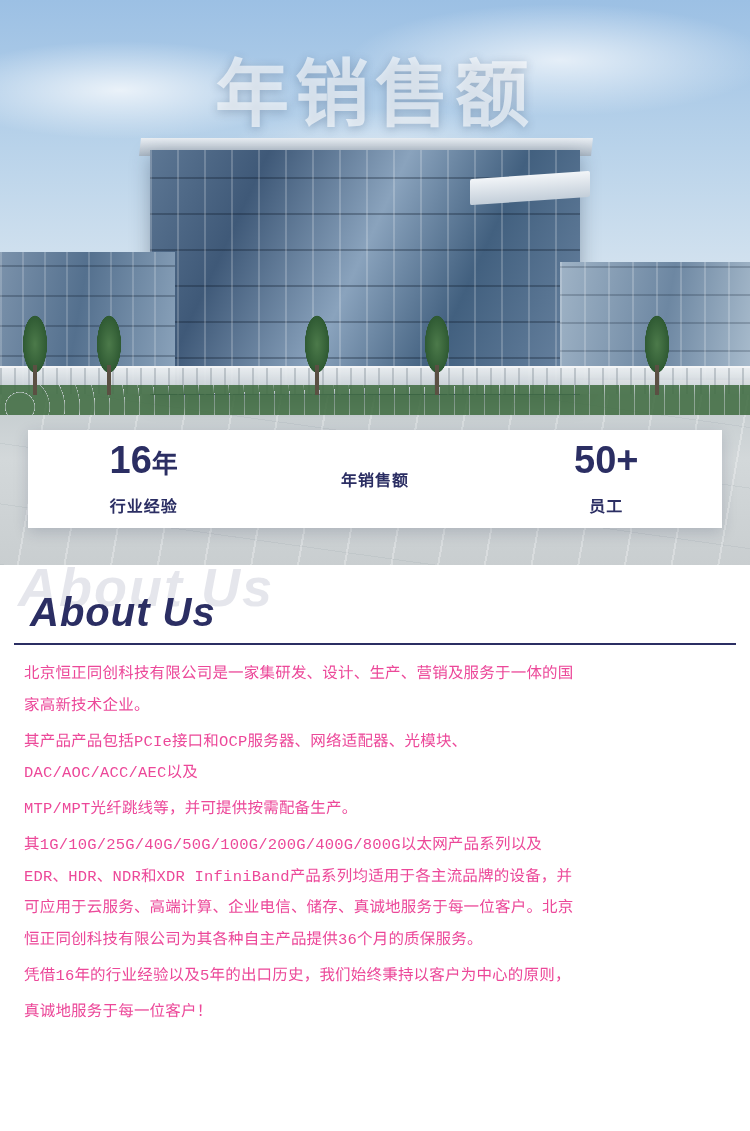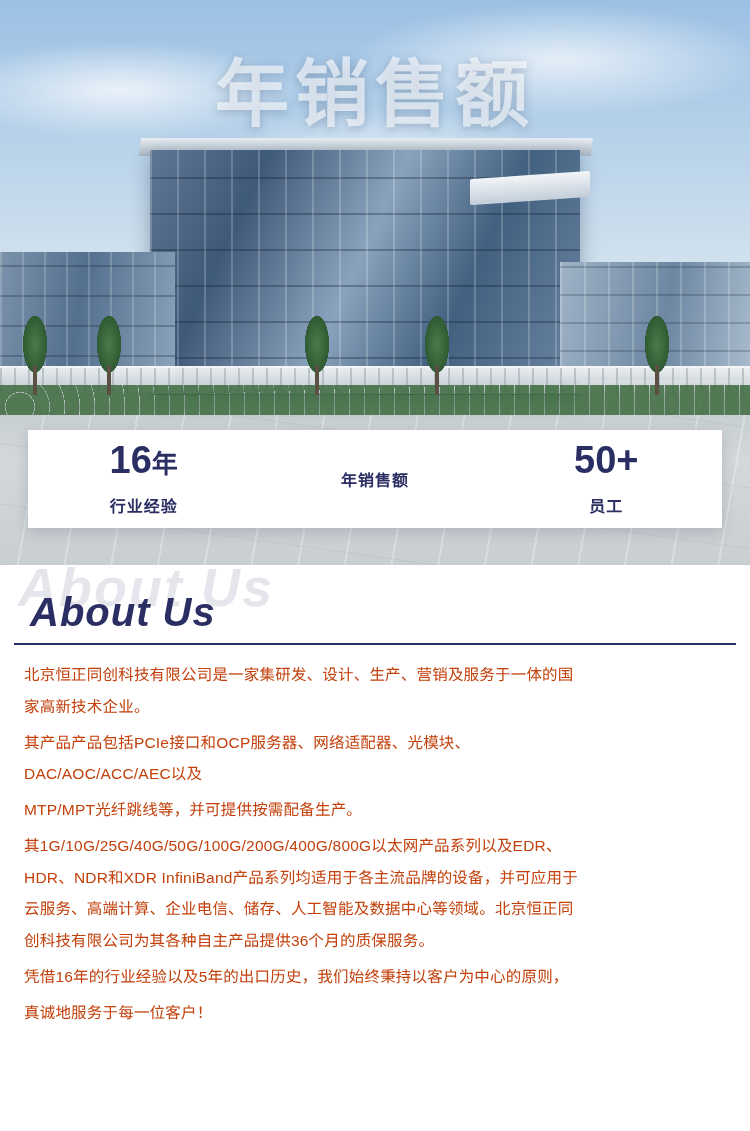--- a/index.html
+++ b/index.html
@@ -252,24 +252,24 @@
     margin: 8px 0 14px 0;
     width: 722px;
     margin-left: 0;
   }
   .about-body {
     padding: 0 10px 18px 10px;
   }
   .para {
     font-size: 15.5px;
     line-height: 2.05;
-    color: #c2410c;
+    color: #ec4899;
     margin: 0 0 4px 0;
     letter-spacing: 0.2px;
-    font-family: Liberation Sans, sans-serif;
+    font-family: Liberation Mono, monospace;
   }
 </style>
 </head>
 <body>
 
 <div class="hero">
   <div class="sky"></div>
   <div class="ground"></div>
   <div class="plaza-lines"></div>
 
@@ -313,18 +313,18 @@
 
 <div class="about">
   <div class="about-wrap">
     <div class="about-ghost">About Us</div>
     <div class="about-title">About Us</div>
     <div class="about-rule"></div>
     <div class="about-body">
       <p class="para">北京恒正同创科技有限公司是一家集研发、设计、生产、营销及服务于一体的国家高新技术企业。</p>
       <p class="para">其产品产品包括PCIe接口和OCP服务器、网络适配器、光模块、DAC/AOC/ACC/AEC以及</p>
       <p class="para">MTP/MPT光纤跳线等，并可提供按需配备生产。</p>
-      <p class="para">其1G/10G/25G/40G/50G/100G/200G/400G/800G以太网产品系列以及EDR、HDR、NDR和XDR InfiniBand产品系列均适用于各主流品牌的设备，并可应用于云服务、高端计算、企业电信、储存、人工智能及数据中心等领域。北京恒正同创科技有限公司为其各种自主产品提供36个月的质保服务。</p>
+      <p class="para">其1G/10G/25G/40G/50G/100G/200G/400G/800G以太网产品系列以及EDR、HDR、NDR和XDR InfiniBand产品系列均适用于各主流品牌的设备，并可应用于云服务、高端计算、企业电信、储存、真诚地服务于每一位客户。北京恒正同创科技有限公司为其各种自主产品提供36个月的质保服务。</p>
       <p class="para">凭借16年的行业经验以及5年的出口历史，我们始终秉持以客户为中心的原则，</p>
       <p class="para">真诚地服务于每一位客户！</p>
     </div>
   </div>
 </div>
 
 </body></html>

